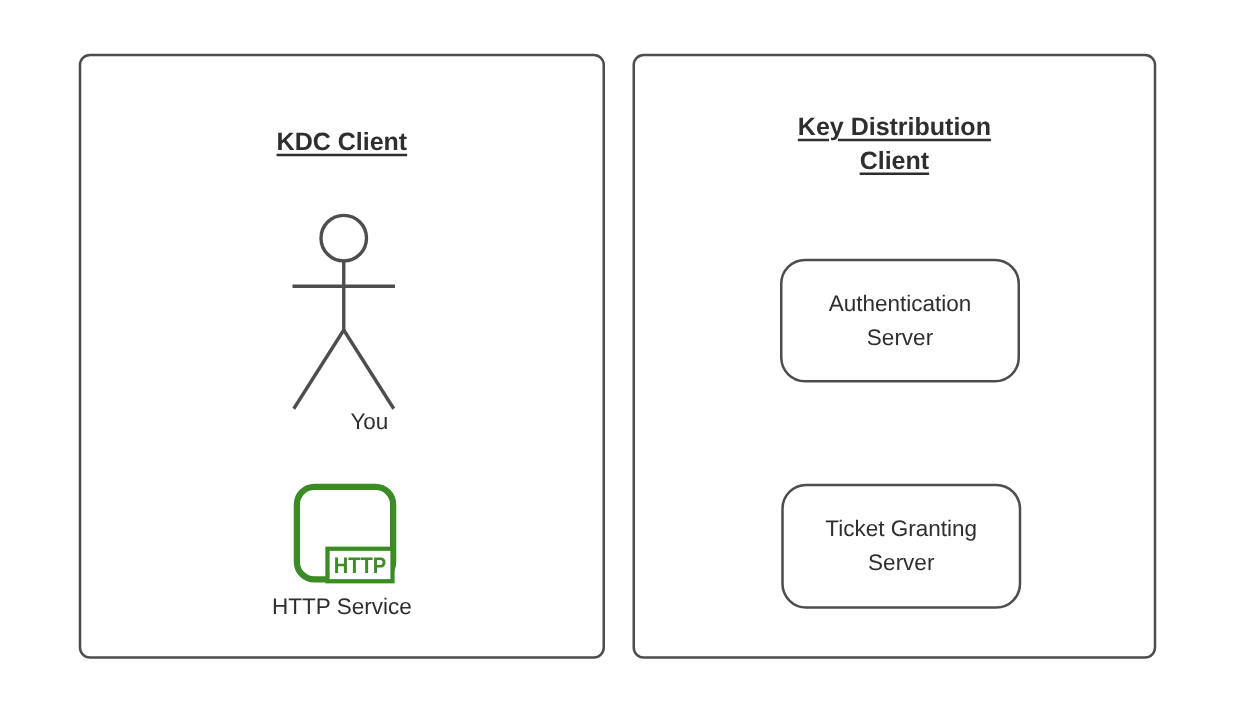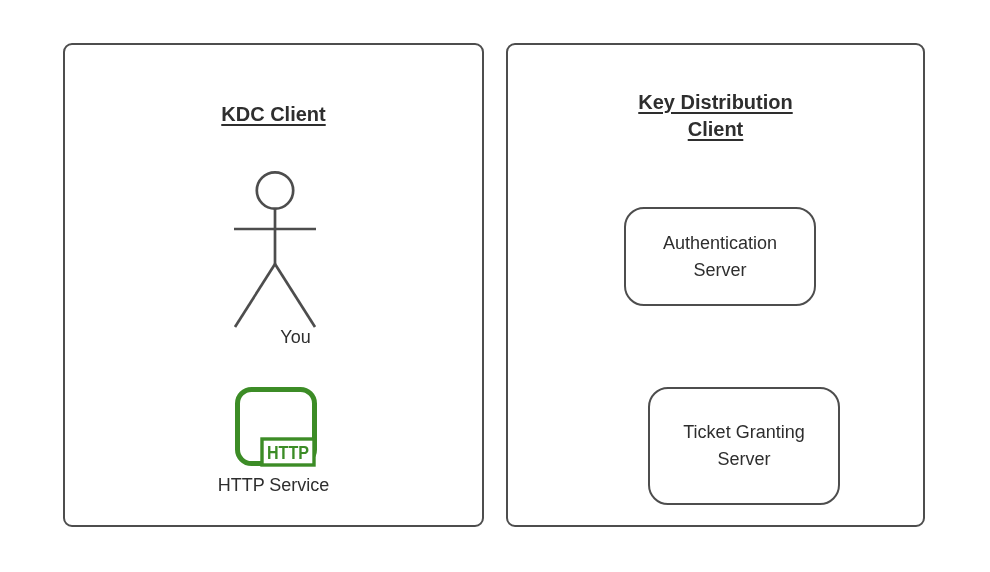--- a/index.html
+++ b/index.html
@@ -112,21 +112,21 @@
     display: flex;
     align-items: center;
     justify-content: center;
     text-align: center;
     font-size: 18px;
     line-height: 27px;
     padding: 0 16px;
     color: var(--text);
   }
   .node.auth { left: 116px; top: 162px; height: 99px; }
-  .node.tgs  { left: 117px; top: 342px; height: 118px; margin-left: 23px; }
+  .node.tgs  { left: 117px; top: 342px; height: 100px; }
 </style>
 </head>
 <body>
 
 <div class="canvas">
 
   <section class="panel left">
     <h2 class="title">KDC Client</h2>
 
     <svg class="figure" viewBox="0 0 100 162" aria-hidden="true">

